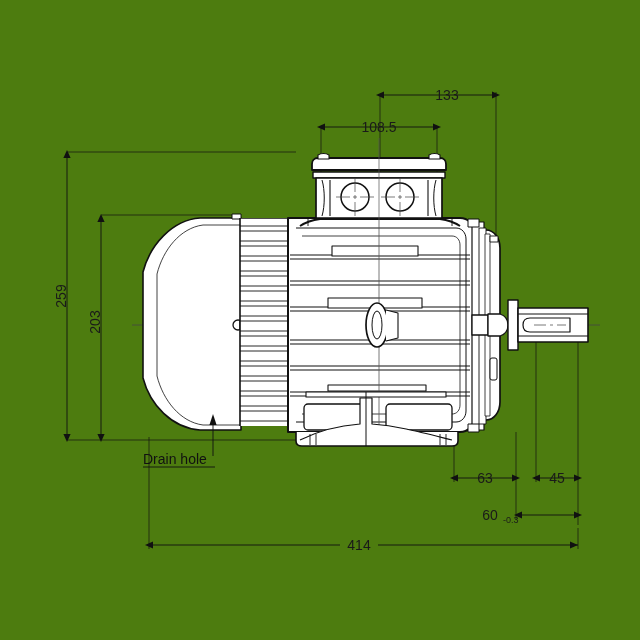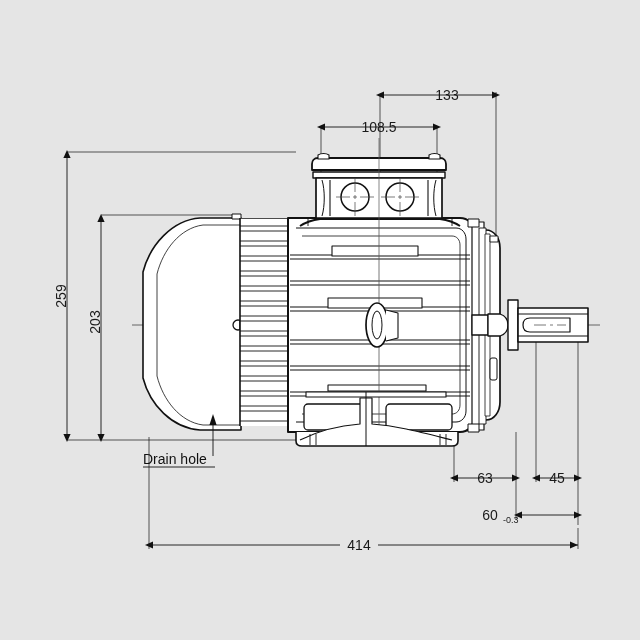--- a/index.html
+++ b/index.html
@@ -1,18 +1,18 @@
 <!DOCTYPE html>
 <html><head>
 <meta charset="utf-8">
 <style>
   html,body{margin:0;padding:0;background:#ffffff;}
   body{width:640px;height:640px;overflow:hidden;
        font-family:"Liberation Sans",sans-serif;}
-  #stage{position:relative;width:640px;height:640px;background:#e5e5e5;}
+  #stage{position:relative;width:640px;height:640px;background:#4d7c0f;}
   svg{display:block;}
   .dimtext{font-family:"Liberation Sans",sans-serif;font-size:14px;fill:#1a1a1a;}
   .dimtext-sub{font-family:"Liberation Sans",sans-serif;font-size:9px;fill:#1a1a1a;}
   .labeltext{font-family:"Liberation Sans",sans-serif;font-size:14px;fill:#111;}
 </style>
 </head>
 <body>
 
 <div id="stage">
 <svg width="640" height="640" viewBox="0 0 640 640">

